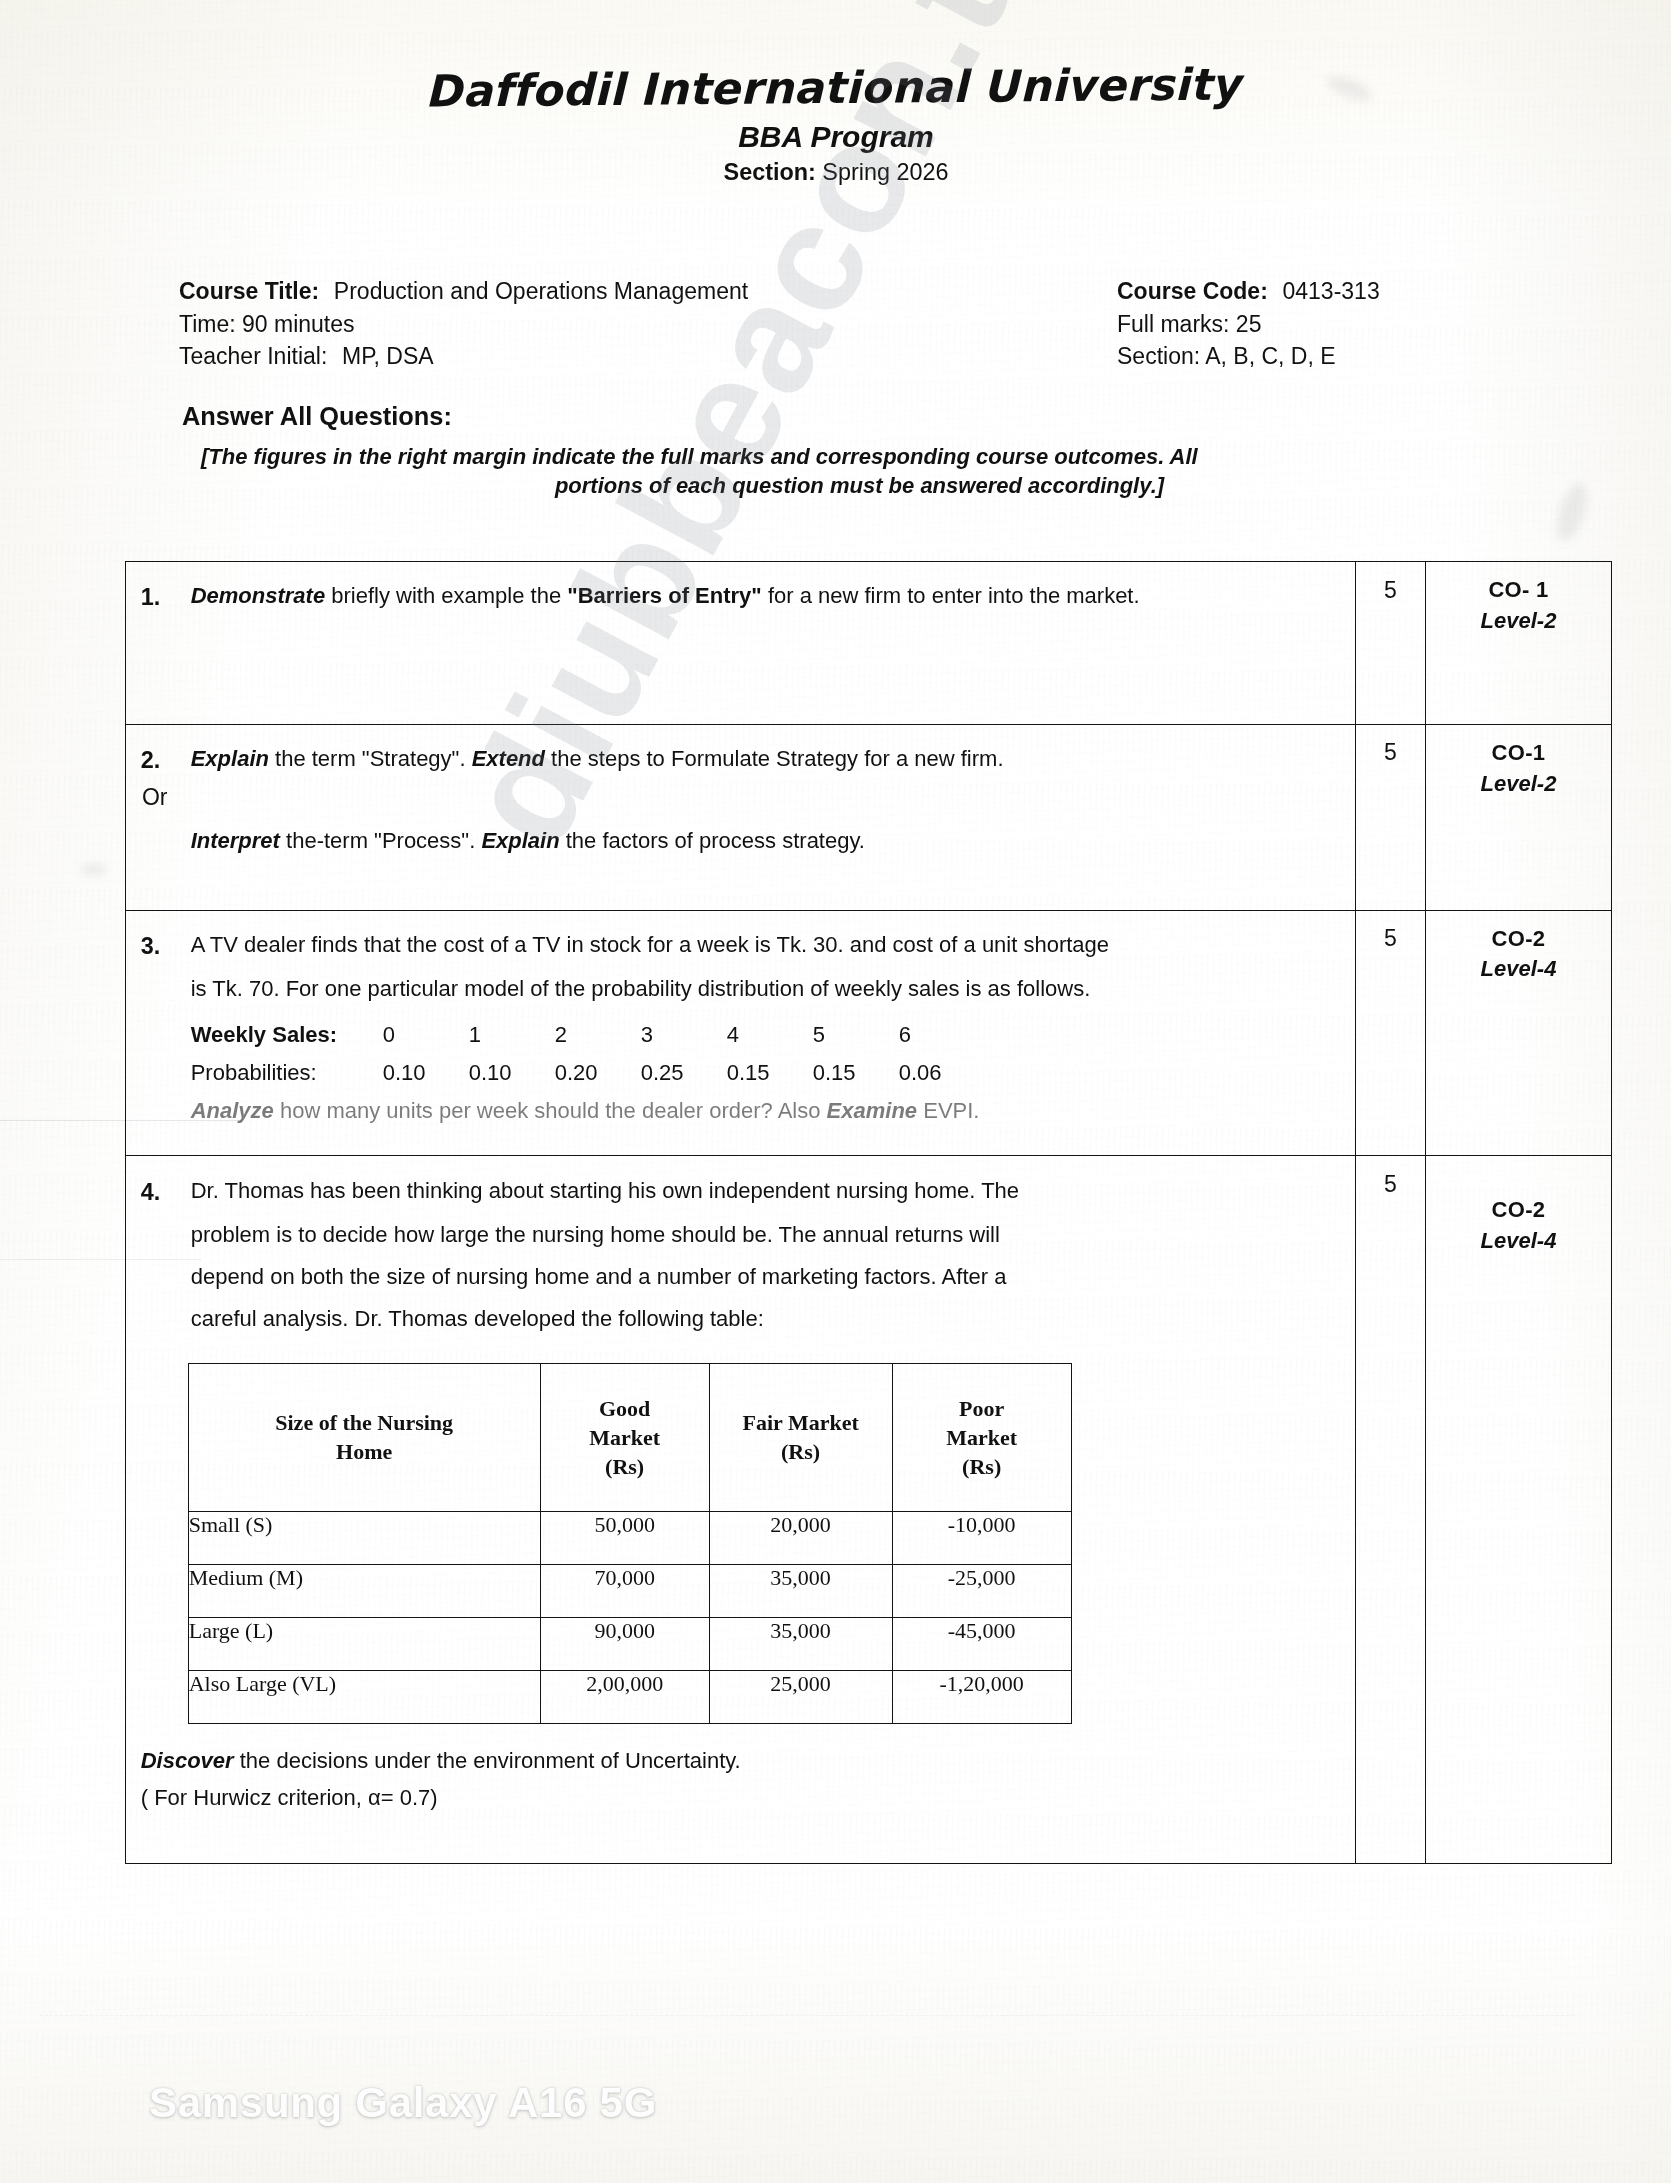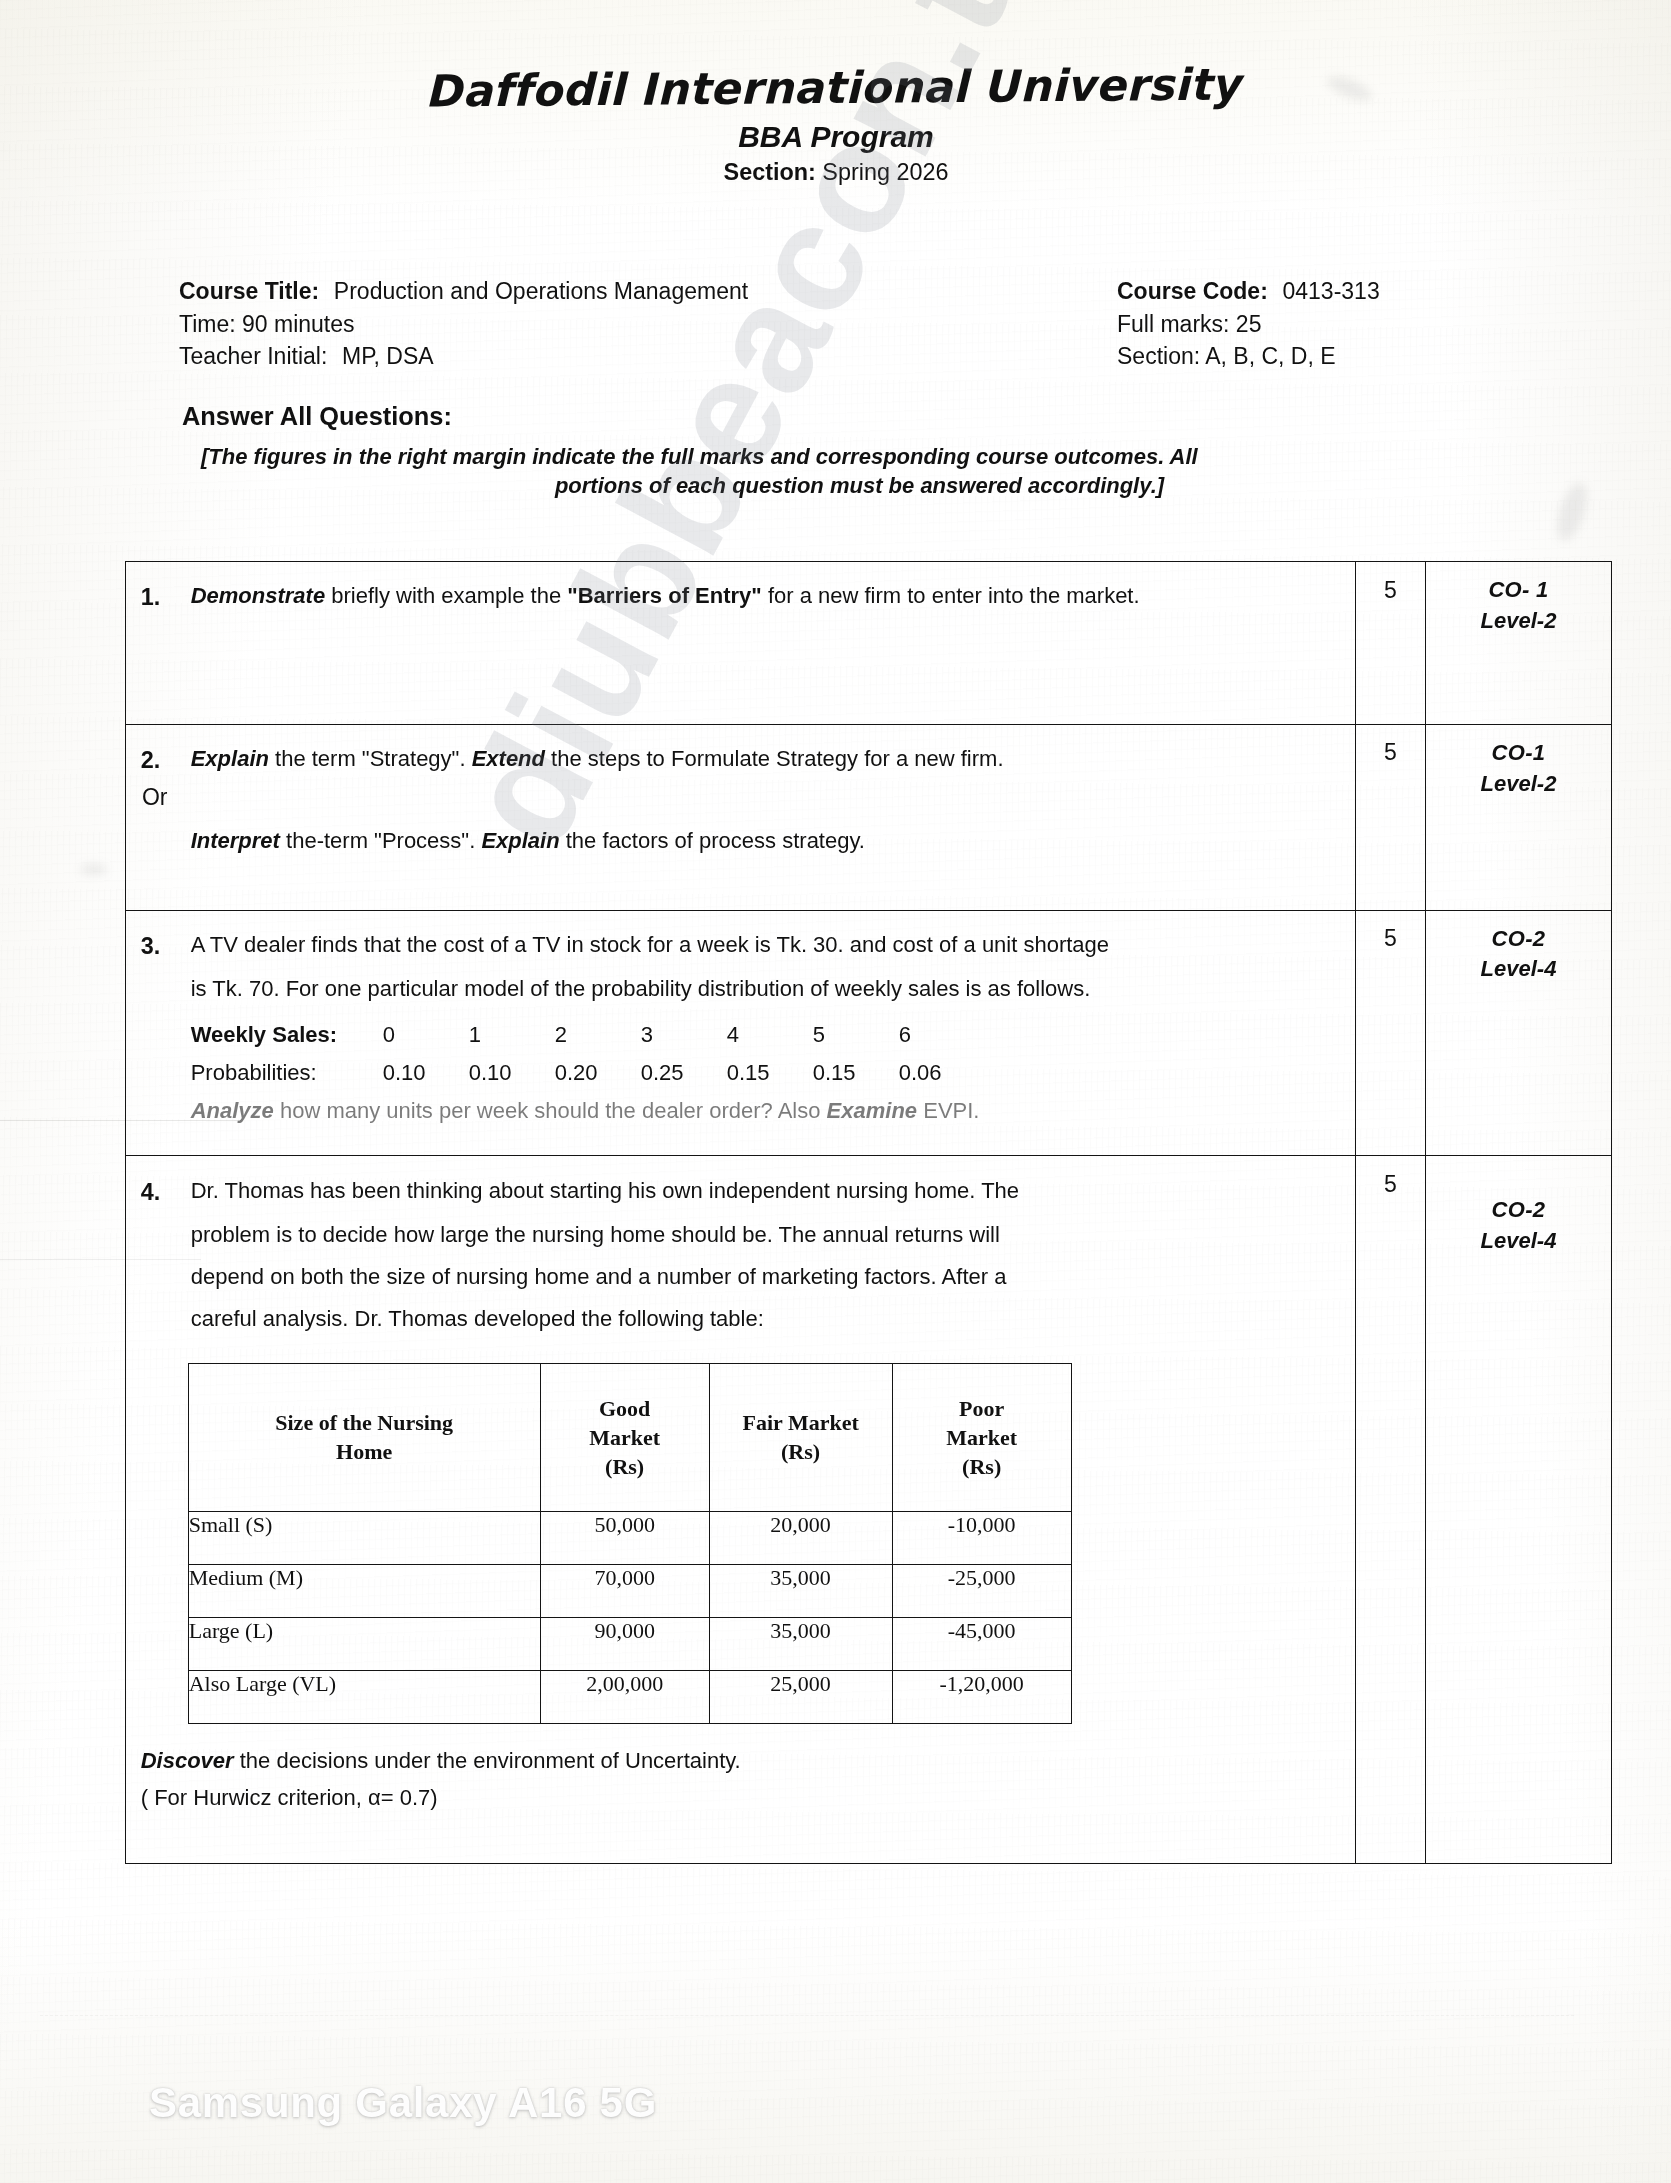--- a/index.html
+++ b/index.html
@@ -135,21 +135,21 @@
   .col-co    { width: 186px; }
 
   .qcell { padding: 13.4px 17.4px 17.4px 14.7px; }
   .mcell { text-align: center; padding-top: 14.7px; font-size: 23px; }
   .cocell {
     text-align: center;
     padding-top: 13.4px;
     font-size: 22px;
     line-height: 1.38;
   }
-  .cocell .co   { font-weight: bold; letter-spacing: 0.3px; font-style: italic; }
+  .cocell .co   { font-weight: bold; letter-spacing: 0.3px; }
   .cocell .lvl  { font-style: italic; font-weight: bold; }
   .cocell.low   { padding-top: 39px; }
 
   .qline {
     display: flex;
     line-height: 1.9;
   }
   .qnum {
     width: 50px;
     flex: 0 0 50px;

